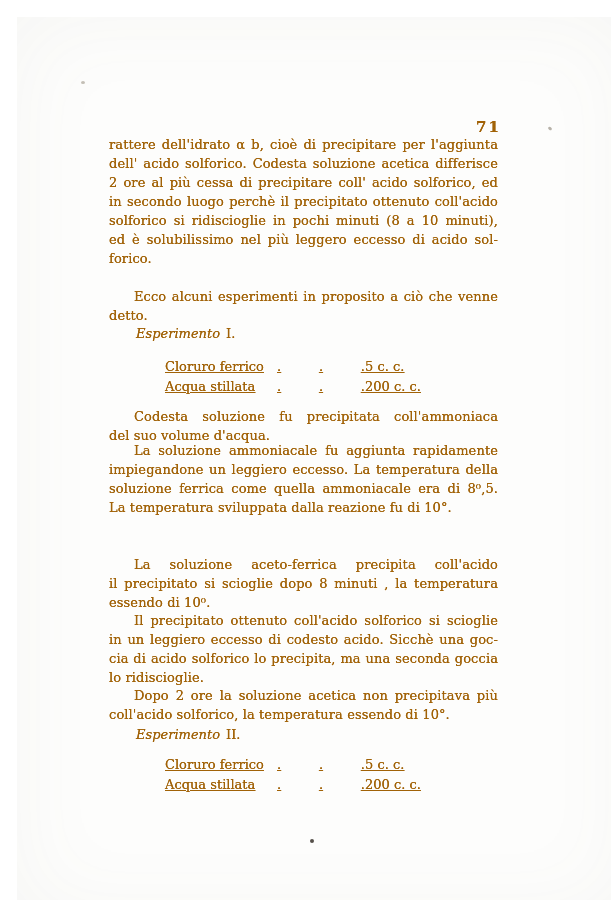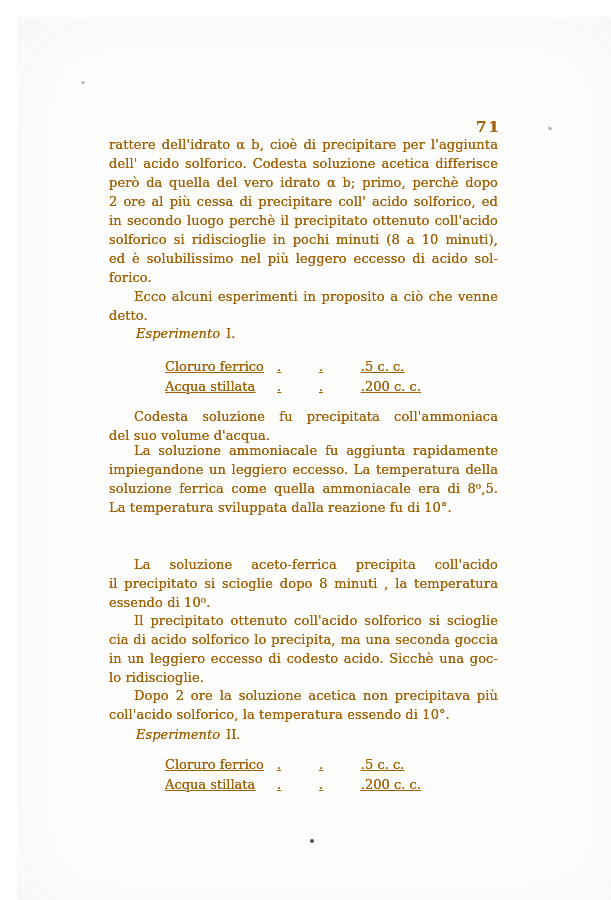--- a/index.html
+++ b/index.html
@@ -46,21 +46,20 @@
 </head>
 <body>
 
 <div class="page">
 
   <div class="pagenum">71</div>
 
   <div class="blk" style="top:118px">
     <div class="ln j">rattere dell'idrato α b, cioè di precipitare per l'aggiunta</div>
     <div class="ln j">dell' acido solforico. Codesta soluzione acetica differisce</div>
-    <div class="ln j">però da quella del vero idrato α b; primo, perchè dopo</div>
     <div class="ln j">2 ore al più cessa di precipitare coll' acido solforico, ed</div>
     <div class="ln j">in secondo luogo perchè il precipitato ottenuto coll'acido</div>
     <div class="ln j">solforico si ridiscioglie in pochi minuti (8 a 10 minuti),</div>
     <div class="ln j">ed è solubilissimo nel più leggero eccesso di acido sol-</div>
     <div class="ln">forico.</div>
   </div>
 
   <div class="blk" style="top:270px">
     <div class="ln j ind">Ecco alcuni esperimenti in proposito a ciò che venne</div>
     <div class="ln">detto.</div>
@@ -105,22 +104,22 @@
 
 
   <div class="blk" style="top:538px">
     <div class="ln j ind">La soluzione aceto-ferrica precipita coll'acido solforico,</div>
     <div class="ln j">il precipitato si scioglie dopo 8 minuti , la temperatura</div>
     <div class="ln">essendo di 10⁰.</div>
   </div>
 
   <div class="blk" style="top:594px">
     <div class="ln j ind">Il precipitato ottenuto coll'acido solforico si scioglie</div>
+    <div class="ln j">in un leggiero eccesso di codesto acido. Sicchè una goc-</div>
     <div class="ln j">cia di acido solforico lo precipita, ma una seconda goccia</div>
-    <div class="ln j">in un leggiero eccesso di codesto acido. Sicchè una goc-</div>
     <div class="ln">lo ridiscioglie.</div>
   </div>
 
   <div class="blk" style="top:669px">
     <div class="ln j ind">Dopo 2 ore la soluzione acetica non precipitava più</div>
     <div class="ln">coll'acido solforico, la temperatura essendo di 10°.</div>
   </div>
 
   <div class="heading" style="top:708px">
     <span class="it">Esperimento</span><span class="num">II.</span>

